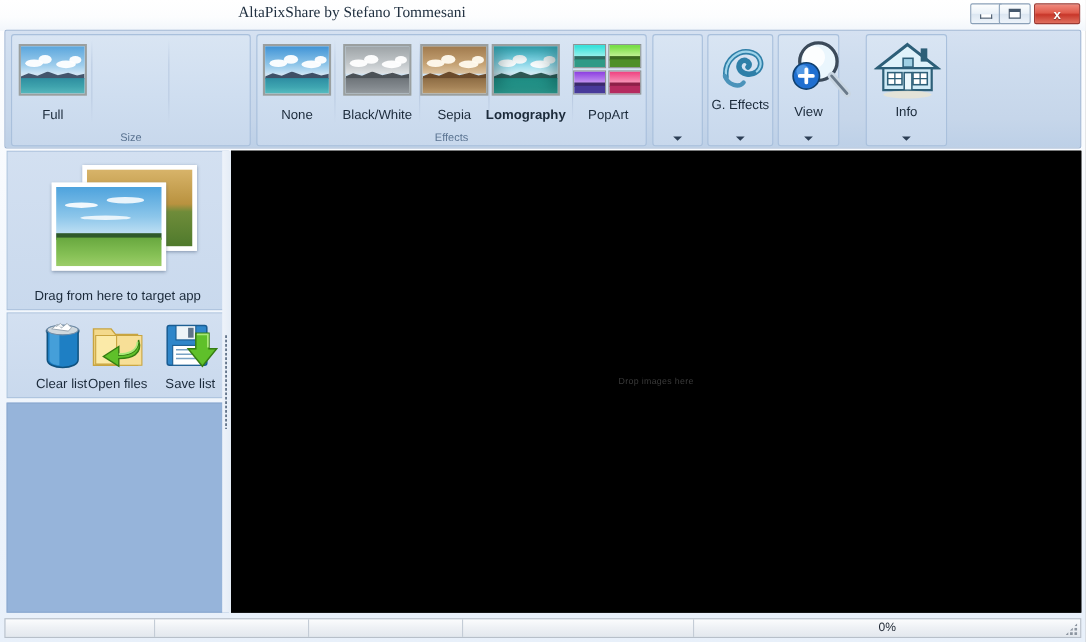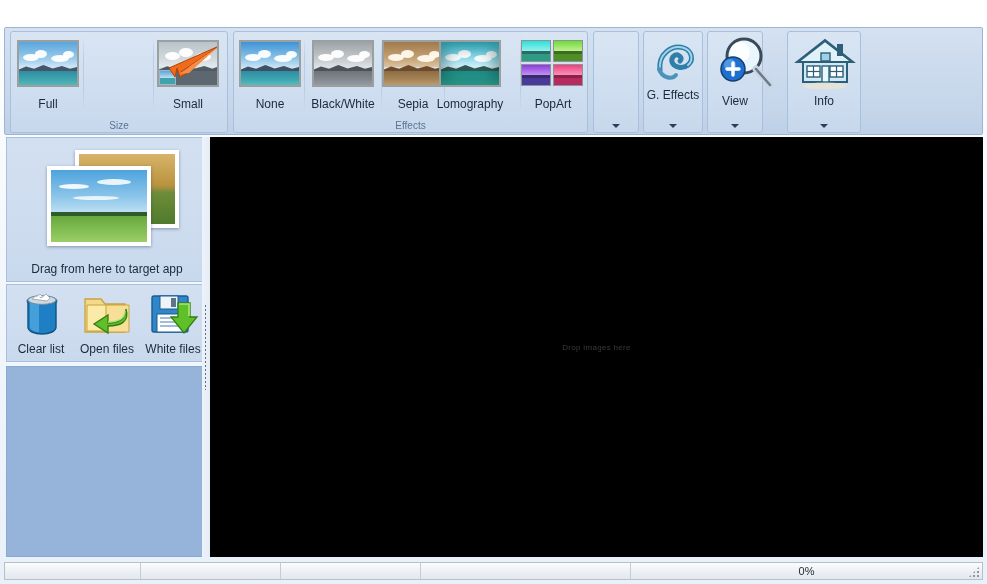--- a/index.html
+++ b/index.html
@@ -202,20 +202,37 @@
     background-size: 4px 4px;
     background-position: 0 0;
     clip-path: polygon(100% 0, 100% 100%, 0 100%);
   }
 </style>
 </head>
 <body>
 
 <div id="window">
 
+  <div id="titlebar">
+    <div id="title-text">AltaPixShare by Stefano Tommesani</div>
+
+    <div class="wbtn" id="btn-min">
+      <div class="wbtn-glyph">
+          <span class="minbox"></span>
+        </div>
+    </div>
+    <div class="wbtn" id="btn-max">
+      <div class="wbtn-glyph">
+          <span class="maxbox"></span>
+        </div>
+    </div>
+    <div class="wbtn" id="btn-close">
+      <div class="wbtn-glyph">x</div>
+    </div>
+  </div>
 
   <div id="ribbon">
 
     <div class="rgroup" style="left:5px; width:218px;">
       <div class="rgroup-sep" style="left:72px;"></div>
       <div class="rgroup-sep" style="left:142px;"></div>
 
       <div class="ritem" style="left:3px; width:68px;">
         <div class="thumb">
           <div class="ls-sky" style="background:linear-gradient(180deg,#5aa6dd 0%,#9ecdec 70%,#cfe6f5 100%);"></div>
@@ -223,39 +240,20 @@
           <div class="cloud" style="left:16px; top:8px;  width:12px; height:8px;"></div>
           <div class="cloud" style="left:32px; top:13px; width:18px; height:7px;"></div>
           <div class="cloud" style="left:44px; top:9px;  width:11px; height:7px;"></div>
           <div class="ls-mtn" style="background:#44566c; clip-path:polygon(0 70%,12% 35%,26% 62%,42% 18%,58% 58%,74% 30%,88% 60%,100% 40%,100% 100%,0 100%);"></div>
           <div class="ls-water" style="background:linear-gradient(180deg,#2e8ea0 0%,#3fa3ad 55%,#55b6bc 100%);"></div>
         </div>
         <div class="ritem-cap">Full</div>
       </div>
 
 
-      <div class="ritem" style="left:143px; width:68px;">
-        <div class="thumb">
-          <div class="ls-sky" style="background:linear-gradient(180deg,#b9c3c9 0%,#d3dade 70%,#e6eaec 100%);"></div>
-          <div class="cloud" style="left:6px;  top:10px; width:15px; height:8px;"></div>
-          <div class="cloud" style="left:20px; top:6px;  width:14px; height:9px;"></div>
-          <div class="cloud" style="left:36px; top:11px; width:16px; height:8px;"></div>
-          <div class="ls-mtn" style="background:#4f5a63; clip-path:polygon(0 70%,14% 32%,30% 62%,46% 16%,62% 58%,78% 30%,92% 60%,100% 42%,100% 100%,0 100%);"></div>
-          <div class="ls-water" style="background:#5d676f;"></div>
-          <div style="position:absolute; left:0; top:66%; width:30%; height:34%; overflow:hidden; border:1px solid #9fb6c6;">
-            <div style="position:absolute; left:0; top:0; width:100%; height:55%; background:linear-gradient(180deg,#5aa6dd,#bfdff2);"></div>
-            <div style="position:absolute; left:0; top:55%; width:100%; height:45%; background:#3fa3ad;"></div>
-          </div>
-          <svg class="arrow-orange" width="54" height="36" viewBox="0 0 54 36" style="right:-4px; top:2px;">
-            <path d="M52 2 L14 28 L24 27 L13 33 L10 24 L8 33 L2 24 Z" fill="#f26a1b" stroke="#b14606" stroke-width="1"></path>
-            <path d="M52 2 L12 30 L22 29 Z" fill="#f98b45"></path>
-          </svg>
-        </div>
-        <div class="ritem-cap">Small</div>
-      </div>
 
       <div class="rgroup-label">Size</div>
     </div>
 
     <div class="rgroup" style="left:228px; width:355px;">
       <div class="rgroup-sep" style="left:70px;"></div>
       <div class="rgroup-sep" style="left:147px;"></div>
       <div class="rgroup-sep" style="left:210px;"></div>
       <div class="rgroup-sep" style="left:286px;"></div>
 
@@ -291,21 +289,21 @@
           <div class="cloud" style="left:4px;  top:12px; width:16px; height:7px; background:rgba(255,250,238,.95);"></div>
           <div class="cloud" style="left:17px; top:8px;  width:13px; height:8px; background:rgba(255,250,238,.95);"></div>
           <div class="cloud" style="left:33px; top:13px; width:18px; height:7px; background:rgba(255,250,238,.95);"></div>
           <div class="cloud" style="left:45px; top:9px;  width:11px; height:7px; background:rgba(255,250,238,.95);"></div>
           <div class="ls-mtn" style="background:#6b4b2c; clip-path:polygon(0 70%,12% 35%,26% 62%,42% 18%,58% 58%,74% 30%,88% 60%,100% 40%,100% 100%,0 100%);"></div>
           <div class="ls-water" style="background:linear-gradient(180deg,#8d6c44 0%,#a68458 60%,#bb9a6d 100%);"></div>
         </div>
         <div class="ritem-cap">Sepia</div>
       </div>
 
-      <div class="ritem" style="left:195px; width:82px;">
+      <div class="ritem" style="left:203px; width:82px;font-weight:bold;">
         <div class="thumb">
           <div class="ls-sky" style="background:linear-gradient(180deg,#3fc6d8 0%,#93dced 65%,#d3f0f6 100%);"></div>
           <div class="cloud" style="left:4px;  top:12px; width:16px; height:7px;"></div>
           <div class="cloud" style="left:17px; top:8px;  width:13px; height:8px;"></div>
           <div class="cloud" style="left:33px; top:13px; width:18px; height:7px;"></div>
           <div class="cloud" style="left:45px; top:9px;  width:11px; height:7px;"></div>
           <div class="ls-mtn" style="background:#2f5a55; clip-path:polygon(0 70%,12% 35%,26% 62%,42% 18%,58% 58%,74% 30%,88% 60%,100% 40%,100% 100%,0 100%);"></div>
           <div class="ls-water" style="background:linear-gradient(180deg,#1f8f86 0%,#2aa79a 60%,#3bbcae 100%);"></div>
           <div style="position:absolute;left:0;top:0;width:100%;height:100%;box-shadow:inset 0 0 14px 6px rgba(0,40,40,.35);"></div>
         </div>
@@ -402,21 +400,21 @@
         <div style="position:absolute;left:46px;top:9px;width:34px;height:6px;background:rgba(255,255,255,.85);border-radius:50%;"></div>
         <div style="position:absolute;left:22px;top:26px;width:46px;height:4px;background:rgba(255,255,255,.8);border-radius:50%;"></div>
         <div style="position:absolute;left:0;top:58%;width:100%;height:8%;background:#2f5a2a;"></div>
         <div style="position:absolute;left:0;top:64%;width:100%;height:36%;background:linear-gradient(180deg,#68a83f 0%,#85c055 60%,#9ccd68 100%);"></div>
       </div>
       <div id="drag-caption">Drag from here to target app</div>
     </div>
 
     <div id="toolbox">
 
-      <div class="tool" style="left:1px;">
+      <div class="tool" style="left:16px;">
         <svg width="44" height="46" viewBox="0 0 44 46" style="position:absolute; left:11px; top:3px;">
           <ellipse cx="22" cy="10" rx="15" ry="5" fill="#e9eef2" stroke="#6f8ba6" stroke-width="1.2"></ellipse>
           <path d="M8 9 L8 36 C8 40 14 43 22 43 C30 43 36 40 36 36 L36 9" fill="#1e7fc4" stroke="#10527f" stroke-width="1.4"></path>
           <path d="M10 11 L10 36 C10 39 15 41 19 41 L19 11 Z" fill="#53a9e0" opacity=".75"></path>
           <ellipse cx="22" cy="9" rx="14" ry="4.4" fill="#cfd8de" stroke="#6f8ba6" stroke-width="1"></ellipse>
           <path d="M12 8 l5 -4 4 3 5 -4 4 4 -3 3 z" fill="#ffffff" stroke="#9aa7b2" stroke-width=".9"></path>
           <path d="M16 6 l4 -3 3 3" fill="#f2f5f7" stroke="#9aa7b2" stroke-width=".8"></path>
         </svg>
         <div class="tool-cap">Clear list</div>
       </div>
@@ -437,21 +435,21 @@
           <rect x="4" y="5" width="36" height="36" rx="2" fill="#2f86c9" stroke="#1a5c92" stroke-width="1.4"></rect>
           <rect x="12" y="5" width="18" height="13" fill="#eef4f8" stroke="#1a5c92" stroke-width="1"></rect>
           <rect x="23" y="7" width="5" height="9" fill="#5f7489"></rect>
           <rect x="9" y="23" width="26" height="18" fill="#ffffff" stroke="#1a5c92" stroke-width="1"></rect>
           <line x1="12" y1="27" x2="32" y2="27" stroke="#7aa3c4" stroke-width="1.4"></line>
           <line x1="12" y1="31" x2="32" y2="31" stroke="#7aa3c4" stroke-width="1.4"></line>
           <line x1="12" y1="35" x2="32" y2="35" stroke="#7aa3c4" stroke-width="1.4"></line>
           <path d="M34 12 h12 v14 h7 L40 42 L27 26 h7 z" transform="translate(-4,0)" fill="#5fc02a" stroke="#357d12" stroke-width="1.3"></path>
           <path d="M31 13 h10 v12" fill="none" stroke="#a8e878" stroke-width="1.6"></path>
         </svg>
-        <div class="tool-cap">White files</div>
+        <div class="tool-cap">Save list</div>
       </div>
     </div>
 
     <div id="filelist"></div>
   </div>
 
   <div id="splitter">
     <div class="grip-dots"></div>
   </div>
 

